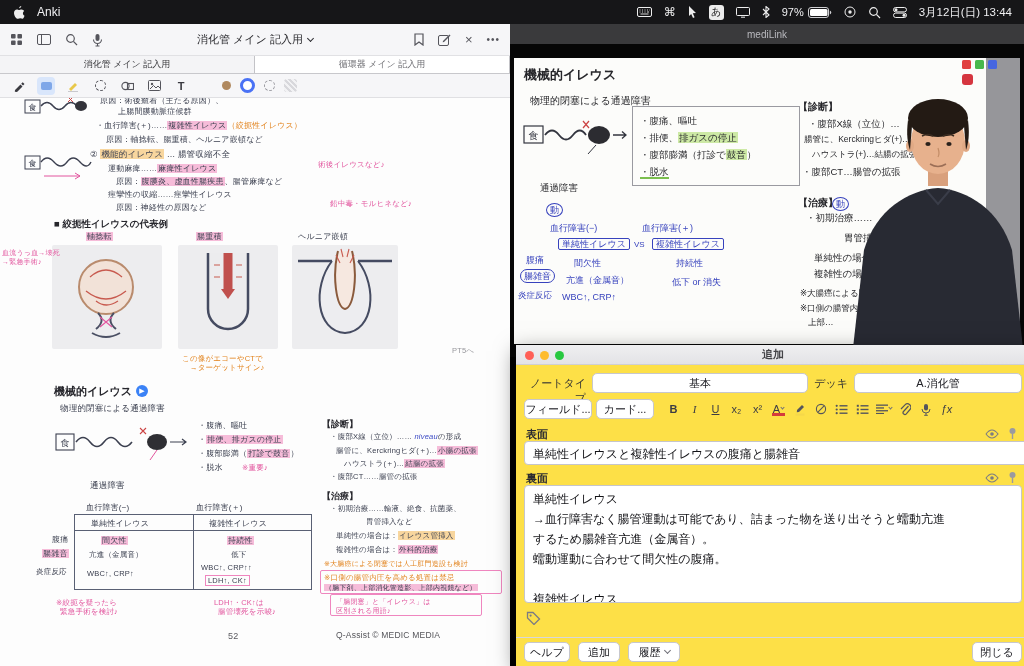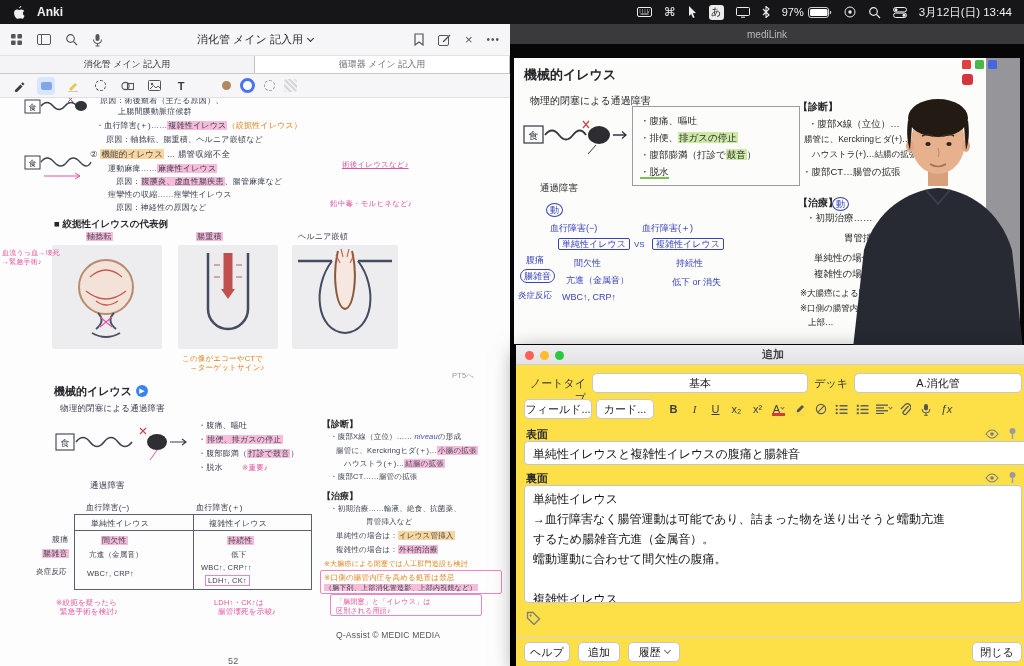--- a/index.html
+++ b/index.html
@@ -3,21 +3,21 @@
 <meta charset="utf-8">
 <style>
 *{margin:0;padding:0;box-sizing:border-box;}
 html,body{width:1024px;height:666px;}
 body{position:relative;background:#000;font-family:"Liberation Sans","DejaVu Sans",sans-serif;overflow:hidden;}
 .abs{position:absolute;}
 svg{display:block;}
 
 .menubar{position:absolute;top:0;left:0;right:0;height:24px;background:#161618;color:#f0f0f2;display:flex;align-items:center;padding:0 12px;font-size:11.5px;z-index:50;}
 .mb-left{display:flex;align-items:center;gap:12px;}
-.mb-appname{font-weight:bold;font-size:12px;}
+.mb-appname{font-weight:normal;font-size:12px;}
 .mb-right{margin-left:auto;display:flex;align-items:center;gap:12px;}
 .mb-ic{display:flex;align-items:center;justify-content:center;height:16px;color:#eee;font-size:12px;}
 .mb-ime{width:15px;height:15px;background:#ececec;color:#222;border-radius:3px;font-size:10px;display:flex;align-items:center;justify-content:center;}
 .mb-batt{display:flex;align-items:center;gap:4px;font-size:11px;}
 .mb-clock{font-size:11.5px;white-space:nowrap;}
 
 .gn{position:absolute;left:0;top:24px;width:510px;height:642px;background:#fff;z-index:10;}
 .gn-toolbar{position:relative;height:32px;background:#f6f6f8;border-bottom:1px solid #e1e1e4;display:flex;align-items:center;padding:0 10px;}
 .gn-tl{display:flex;align-items:center;gap:14px;}
 .gn-tr{margin-left:auto;display:flex;align-items:center;gap:14px;color:#48484e;}
@@ -31,21 +31,21 @@
 .tool.sel{background:#d9e6fb;}
 .gn-canvas{position:absolute;left:0;top:74px;width:510px;height:568px;background:#fdfdfd;overflow:hidden;}
 .nl{position:absolute;font-size:8px;color:#3c4050;white-space:nowrap;letter-spacing:.2px;}
 .nh{position:absolute;font-size:9.5px;color:#26262c;font-weight:bold;white-space:nowrap;}
 .hlp{background:#f6bcd9;padding:0 1px;}
 .hlo{background:#f8d69e;padding:0 1px;}
 .hlg{background:#cde9a5;padding:0 1px;}
 .pink{color:#e2559e;}
 .orange{color:#e2831d;}
 .blue{color:#3a49c4;}
-.gray{color:#97979c;margin-top:25px;}
+.gray{color:#97979c;}
 .figbox{position:absolute;background:#ededef;border-radius:2px;}
 .boxpink{position:absolute;border:1px solid #ef86bf;border-radius:2px;}
 
 .vid{position:absolute;left:510px;top:24px;width:514px;height:333px;background:#000;z-index:5;}
 .vid-tb{height:20px;background:#3a3a3c;color:#b9b9be;font-size:10px;display:flex;align-items:center;justify-content:center;}
 .vid-frame{position:relative;width:514px;height:313px;background:#060606;overflow:hidden;}
 .wall{position:absolute;left:476px;top:14px;width:34px;height:286px;background:#96969a;}
 .slide{position:absolute;left:4px;top:14px;width:472px;height:286px;background:#fcfcfa;color:#26262a;overflow:hidden;}
 .sl{position:absolute;white-space:nowrap;font-size:9.5px;color:#26262a;}
 .hw{position:absolute;white-space:nowrap;font-size:9px;color:#3742bd;}
@@ -330,21 +330,21 @@
 
     <div class="nl" style="left:100px;top:-3px;">原因：術後癒着（主たる原因）、</div>
     <div class="nl" style="left:118px;top:8px;">上腸間膜動脈症候群</div>
     <div class="nl" style="left:96px;top:22px;"><span>・血行障害(＋)……</span><span class="hlp">複雑性イレウス</span><span class="orange">（絞扼性イレウス）</span></div>
     <div class="nl" style="left:106px;top:36px;">原因：軸捻転、腸重積、ヘルニア嵌頓など</div>
     <div class="nl" style="left:90px;top:51px;font-size:8.5px;"><span>② </span><span class="hlo">機能的イレウス</span><span> … 腸管収縮不全</span></div>
     <div class="nl" style="left:108px;top:65px;"><span>運動麻痺……</span><span class="hlp">麻痺性イレウス</span></div>
     <div class="nl" style="left:116px;top:78px;"><span>原因：</span><span class="hlp">腹膜炎、虚血性腸疾患</span><span>、腸管麻痺など</span></div>
     <div class="nl" style="left:108px;top:91px;">痙攣性の収縮……痙攣性イレウス</div>
     <div class="nl" style="left:116px;top:104px;text-align:center;">原因：神経性の原因など</div>
-    <div class="nl pink" style="left:342px;top:62px;font-size:7.5px;text-decoration:underline;">術後イレウスなど♪</div>
+    <div class="nl pink" style="left:318px;top:62px;font-size:7.5px;">術後イレウスなど♪</div>
     <div class="nl pink" style="left:330px;top:101px;font-size:7.5px;">鉛中毒・モルヒネなど♪</div>
 
     <div class="nh" style="left:54px;top:120px;">■ 絞扼性イレウスの代表例</div>
     <div class="nl" style="left:86px;top:133px;"><span class="hlp">軸捻転</span></div>
     <div class="nl" style="left:196px;top:133px;"><span class="hlp">腸重積</span></div>
     <div class="nl" style="left:298px;top:133px;">ヘルニア嵌頓</div>
     <div class="figbox" style="left:52px;top:147px;width:110px;height:104px;">
       <svg width="110" height="104" viewBox="0 0 110 104">
         <circle cx="54" cy="42" r="27" fill="#f2e2d8" stroke="#b98b6d" stroke-width="2"></circle>
         <path d="M38,32 q16,-14 32,0 M34,46 q20,16 40,0 M44,56 q10,8 22,0" stroke="#c85a4f" fill="none" stroke-width="1.3"></path>

